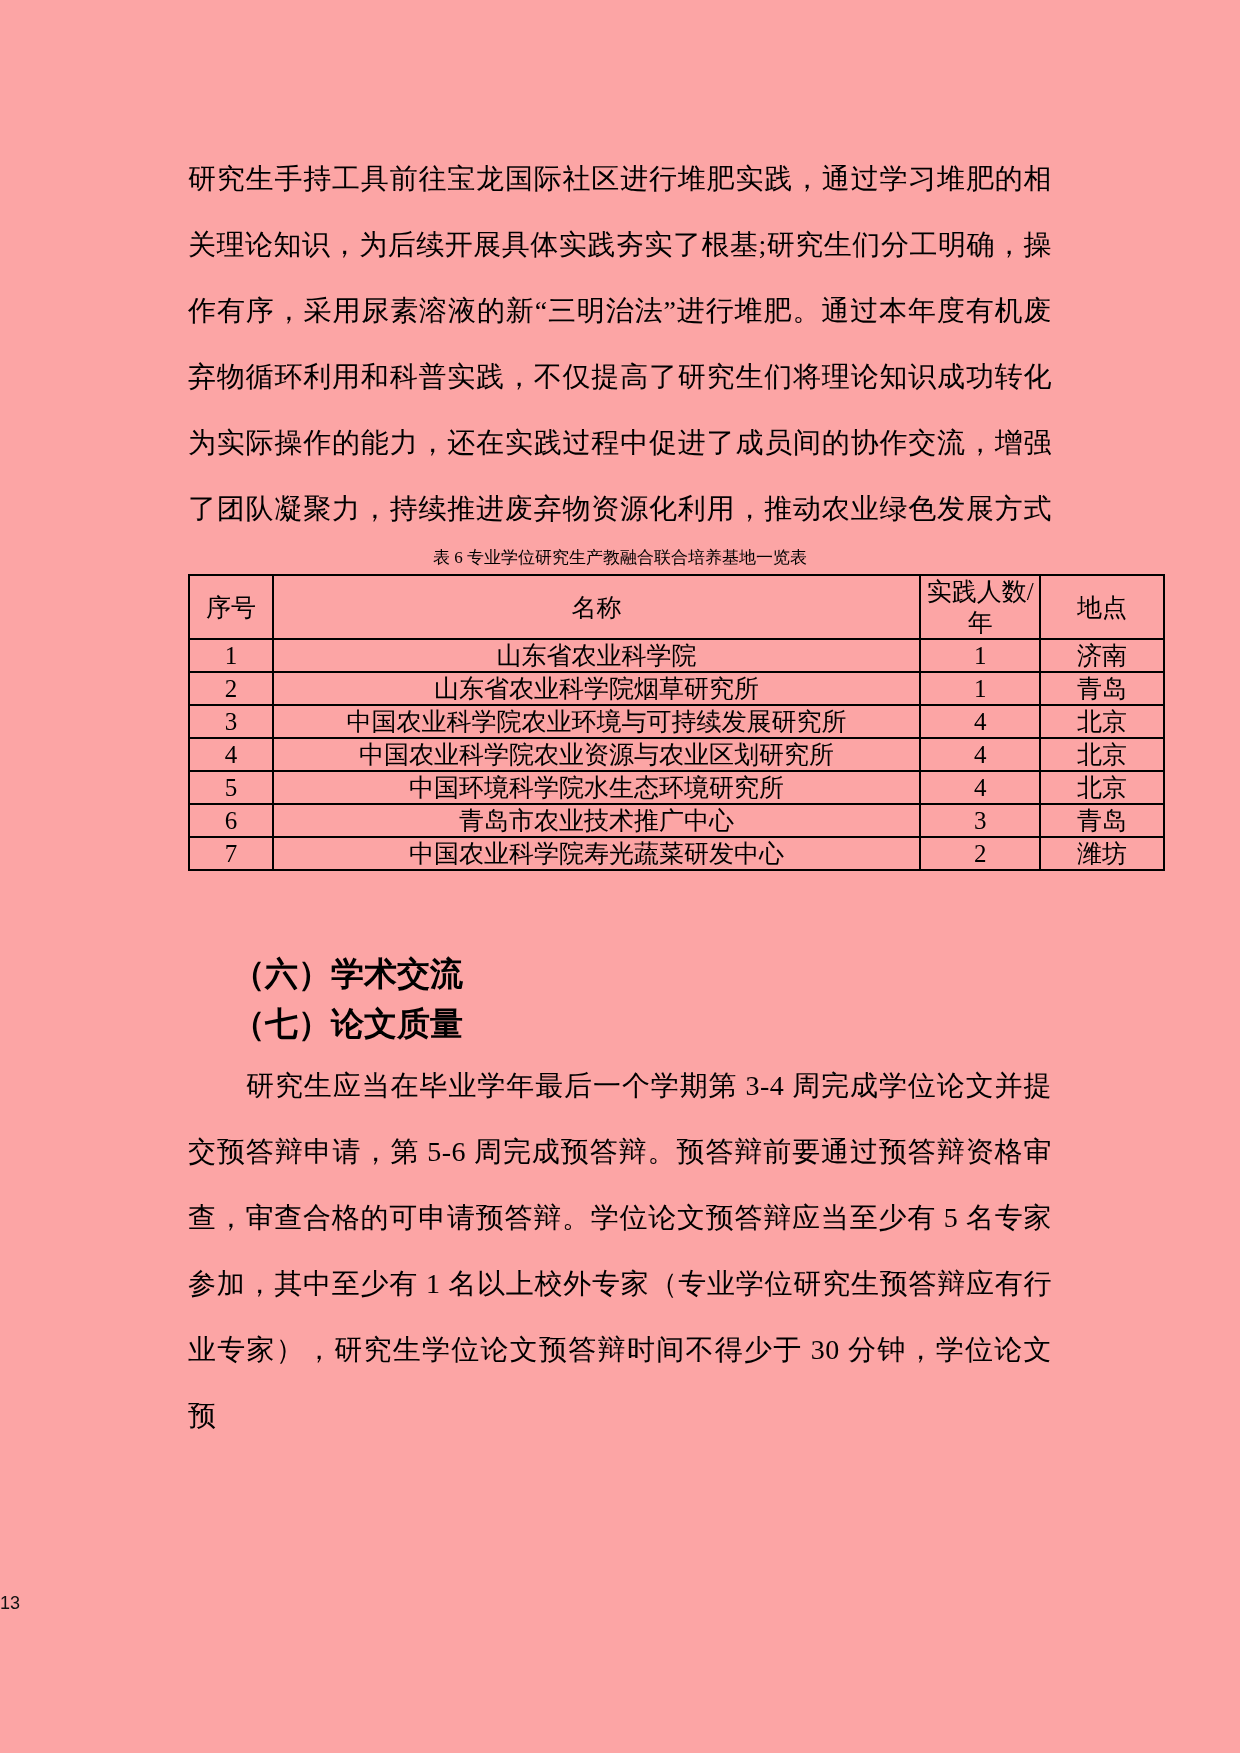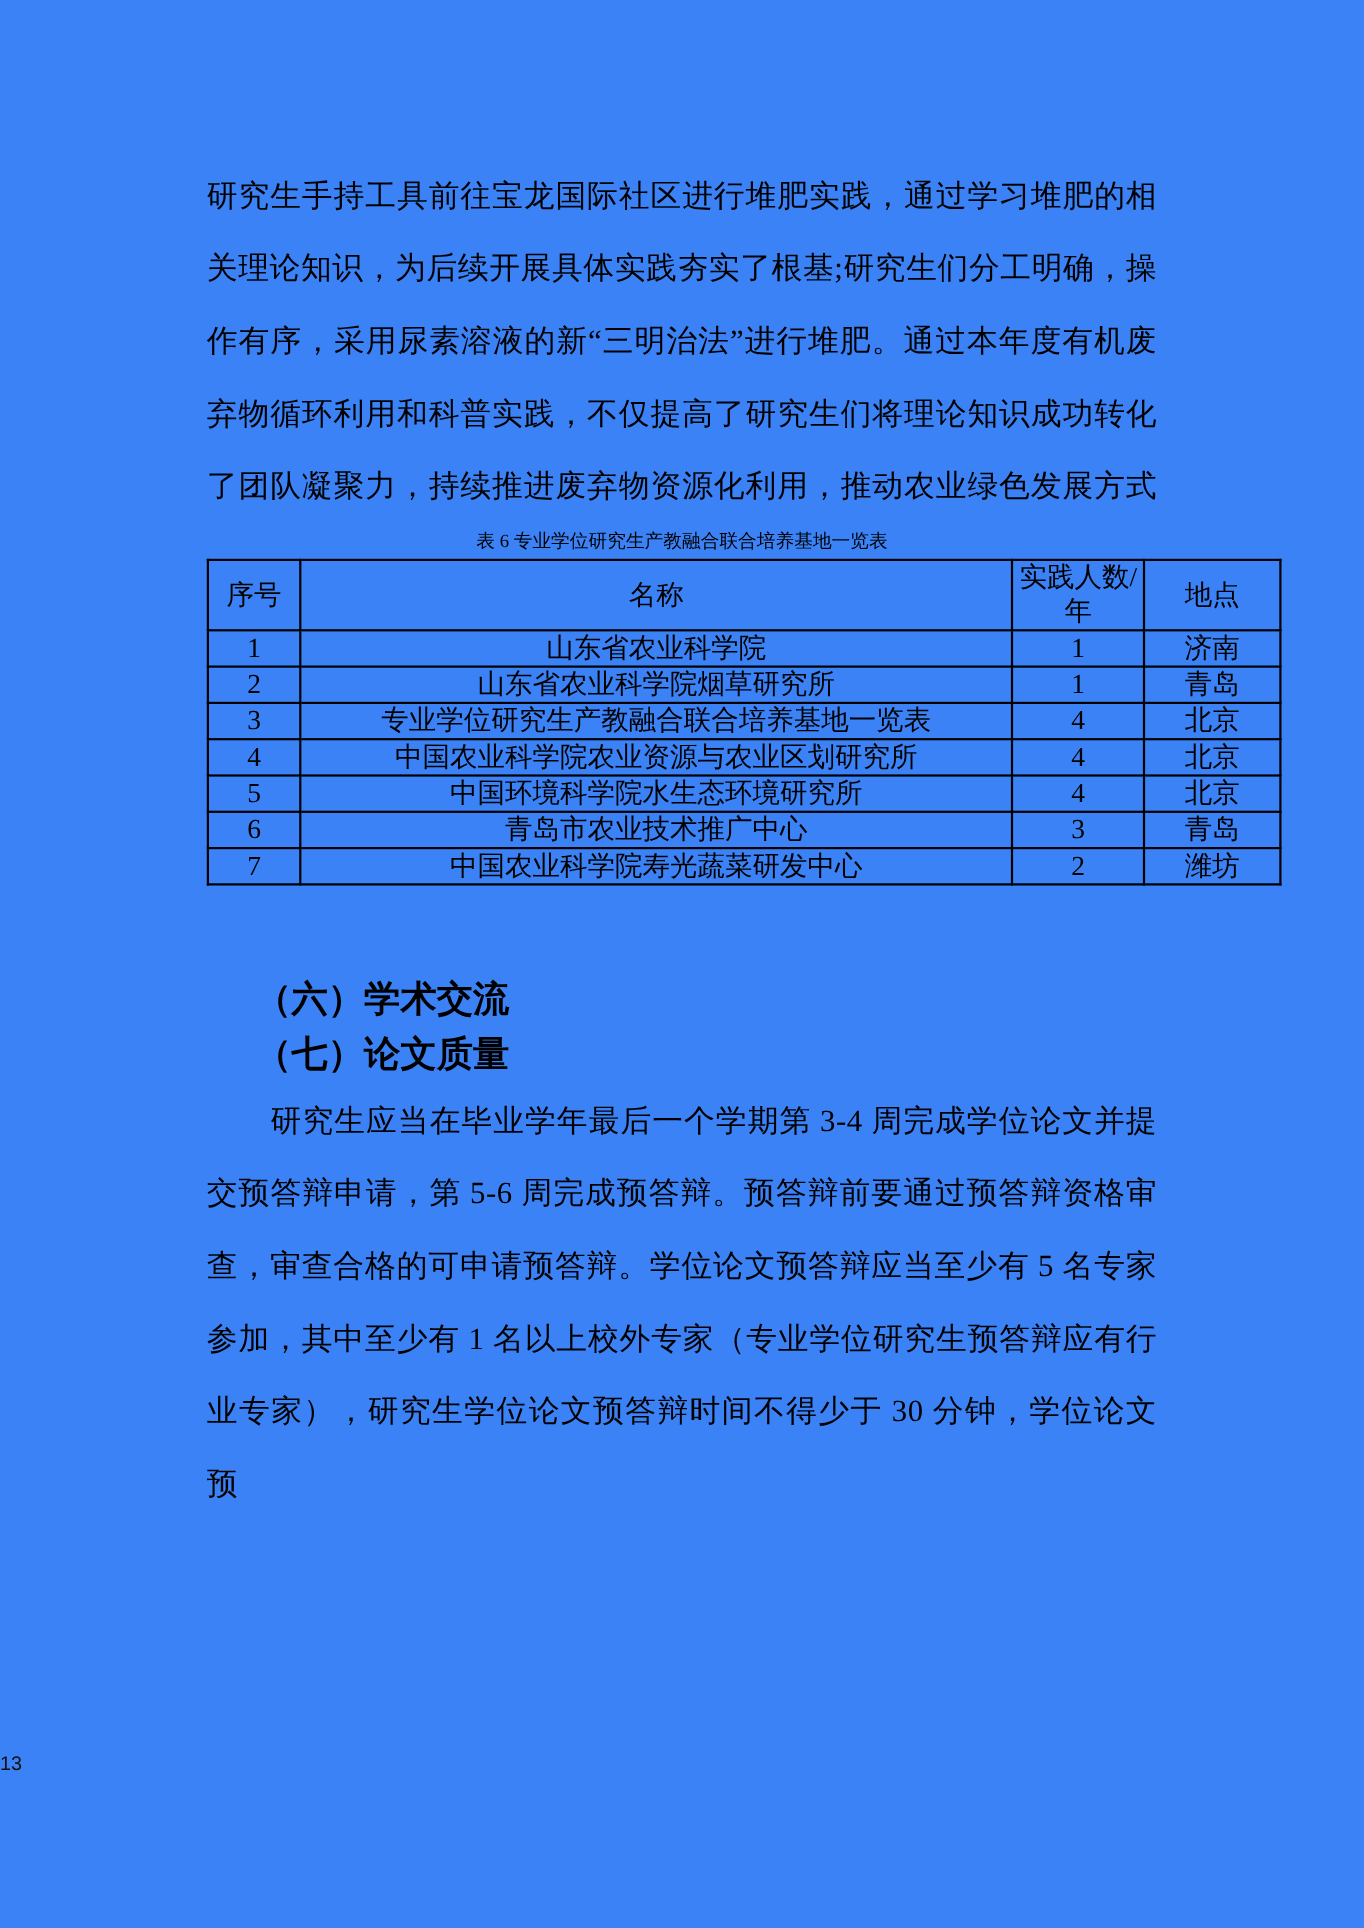--- a/index.html
+++ b/index.html
@@ -5,21 +5,21 @@
   html, body {
     margin: 0;
     padding: 0;
     background: #ffffff;
   }
   .page {
     position: relative;
     width: 1240px;
     height: 1753px;
     margin: 0 auto;
-    background: #3b82f6;
+    background: #fca5a5;
     color: #000000;
     font-family: "Liberation Serif", "DejaVu Serif", serif;
     box-sizing: border-box;
     padding: 146px 188px 0 188px;
     overflow: hidden;
   }
   
   .para { margin: 0; }
   .para .line {
     font-size: 28px;
@@ -98,20 +98,21 @@
 </head>
 <body>
 
 <div class="page">
 
   <div class="para">
       <div class="line">研究生手持工具前往宝龙国际社区进行堆肥实践，通过学习堆肥的相</div>
       <div class="line">关理论知识，为后续开展具体实践夯实了根基;研究生们分工明确，操</div>
       <div class="line">作有序，采用尿素溶液的新“三明治法”进行堆肥。通过本年度有机废</div>
       <div class="line">弃物循环利用和科普实践，不仅提高了研究生们将理论知识成功转化</div>
+      <div class="line">为实际操作的能力，还在实践过程中促进了成员间的协作交流，增强</div>
       <div class="line">了团队凝聚力，持续推进废弃物资源化利用，推动农业绿色发展方式</div>
     </div>
 
   <div class="table-caption">表 6 专业学位研究生产教融合联合培养基地一览表</div>
 
   <table class="doc-table">
     <colgroup>
       <col class="c-index">
       <col class="c-name">
       <col class="c-count">
@@ -133,21 +134,21 @@
           <td>济南</td>
         </tr>
         <tr>
           <td>2</td>
           <td>山东省农业科学院烟草研究所</td>
           <td>1</td>
           <td>青岛</td>
         </tr>
         <tr>
           <td>3</td>
-          <td>专业学位研究生产教融合联合培养基地一览表</td>
+          <td>中国农业科学院农业环境与可持续发展研究所</td>
           <td>4</td>
           <td>北京</td>
         </tr>
         <tr>
           <td>4</td>
           <td>中国农业科学院农业资源与农业区划研究所</td>
           <td>4</td>
           <td>北京</td>
         </tr>
         <tr>

